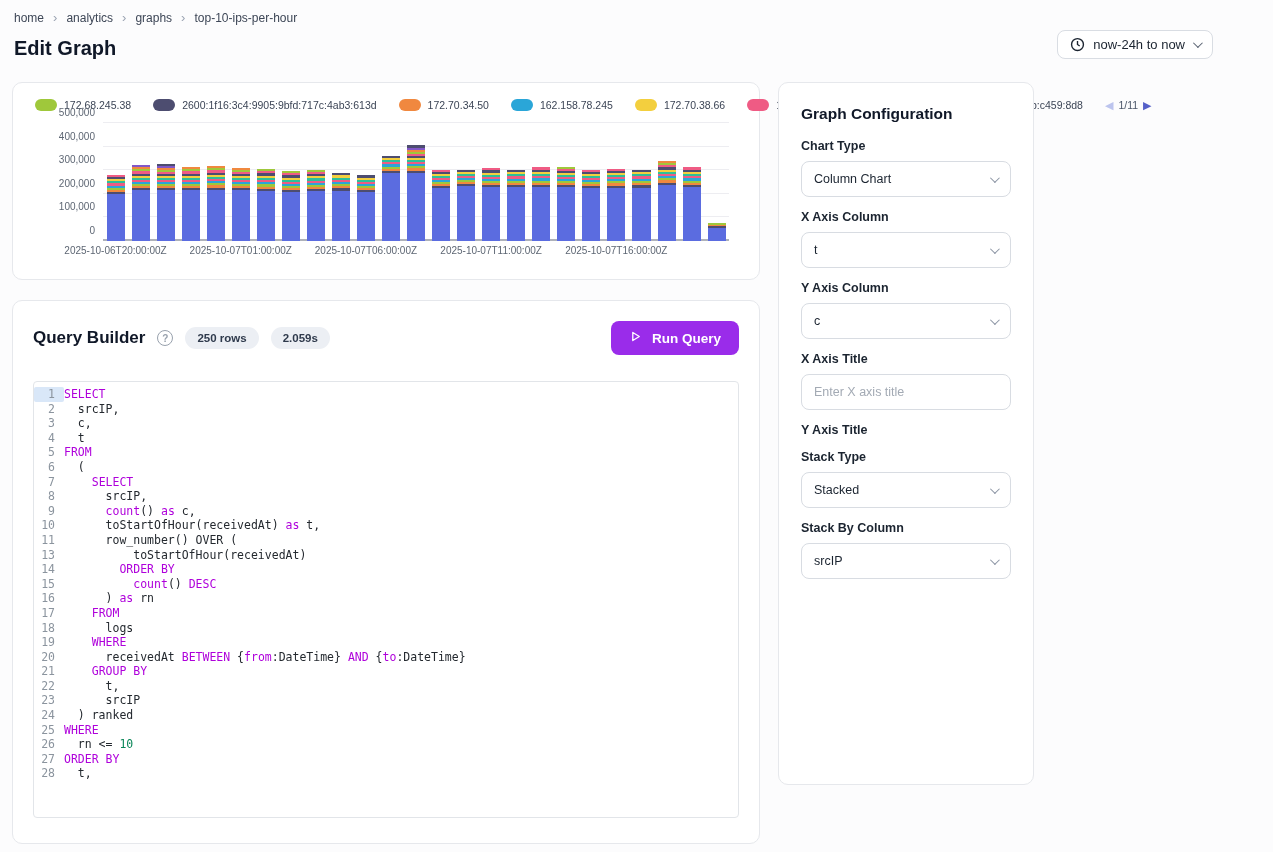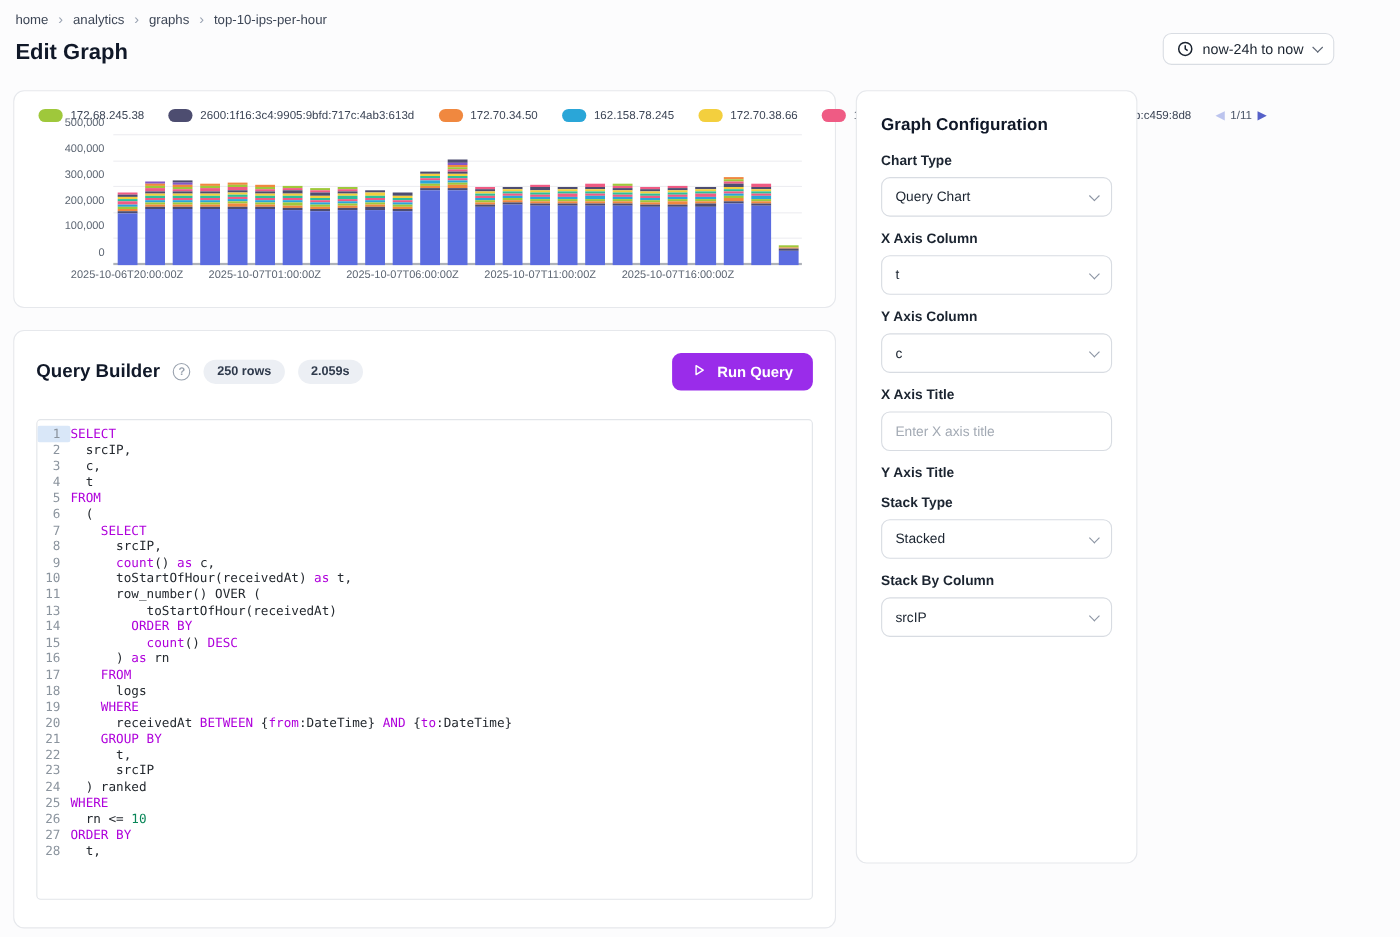--- a/index.html
+++ b/index.html
@@ -590,21 +590,21 @@
     </div>
 
   </div>
 
   <div class="right-col">
     <div class="card config-card">
       <div class="panel-title">Graph Configuration</div>
 
       <div class="field-label">Chart Type</div>
       <div class="select">
-        <span>Query Chart</span>
+        <span>Column Chart</span>
         <span class="chev"></span>
       </div>
 
       <div class="field-label">X Axis Column</div>
       <div class="select">
         <span>t</span>
         <span class="chev"></span>
       </div>
 
       <div class="field-label">Y Axis Column</div>

